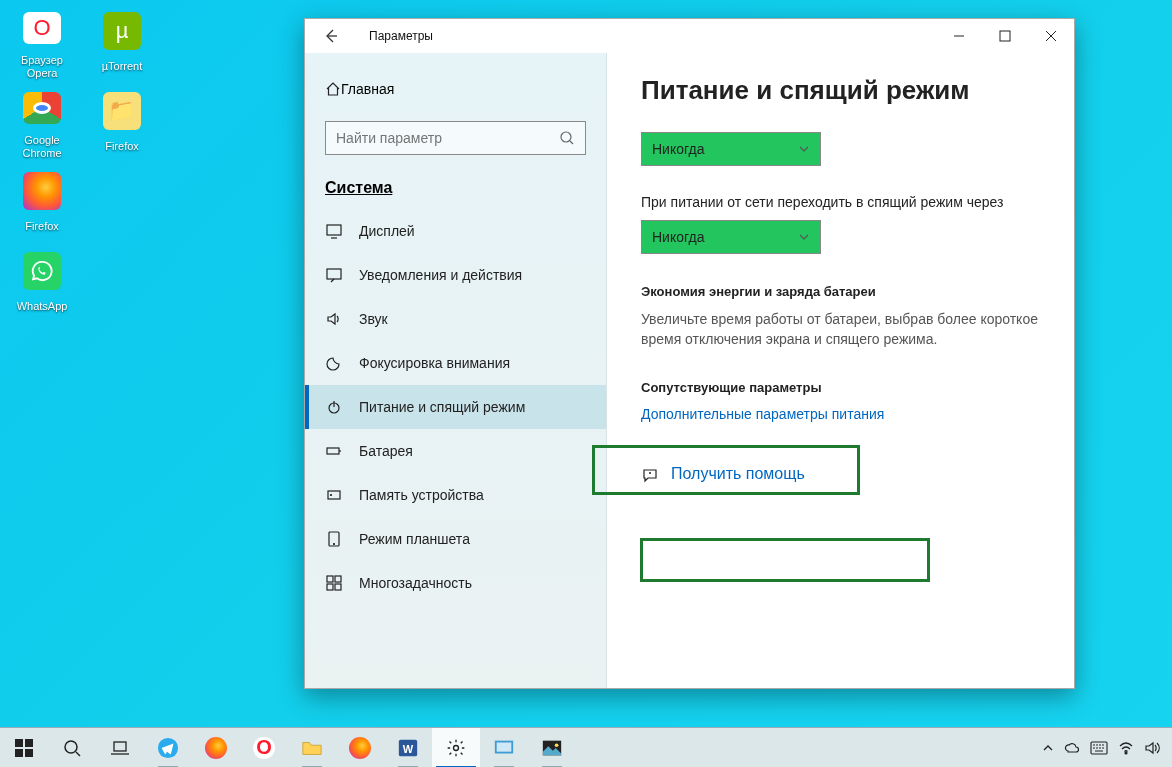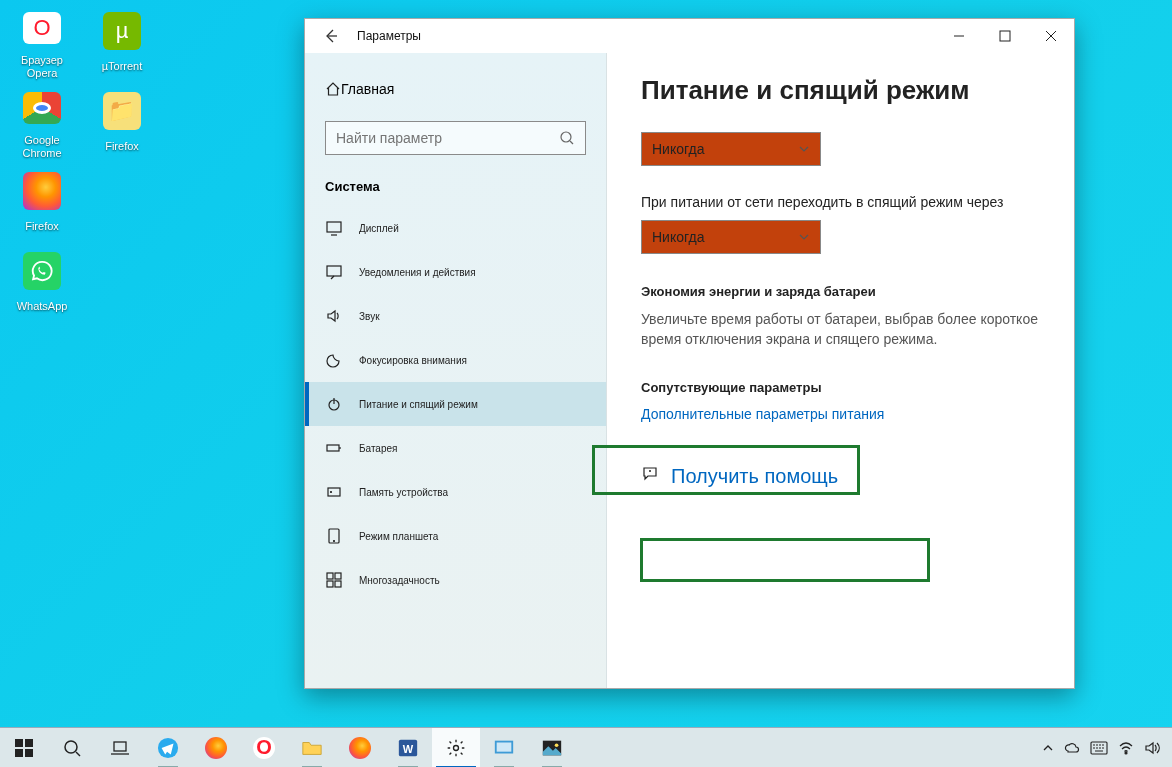--- a/index.html
+++ b/index.html
@@ -45,21 +45,21 @@
     width: 771px; height: 671px;
     background: #fff;
     box-shadow: 0 8px 24px rgba(0,0,0,.35);
     border: 1px solid #a9a9a9;
     display: flex; flex-direction: column;
   }
   .titlebar {
     height: 34px; display: flex; align-items: center;
     padding-left: 10px; color: #111;
   }
-  .tb-left { display:flex; align-items:center; gap: 16px; padding-left:6px;}
+  .tb-left { display:flex; align-items:center; gap: 28px; padding-left:6px;}
   .tb-back { width: 20px; height: 20px; display:flex;align-items:center;justify-content:center; cursor:pointer;}
   .tb-title { font-size: 12px; }
   .tb-spacer { flex: 1; }
   .tb-btn { width: 46px; height: 34px; display:flex;align-items:center;justify-content:center; cursor:pointer;}
 
   .win-body { flex:1; display:flex; overflow:hidden; }
 
   
   .sidebar {
     width: 302px;
@@ -73,46 +73,46 @@
     padding: 10px 20px; font-size: 14px; cursor:pointer;
   }
   .search-box {
     margin: 14px 20px 18px 20px;
     height: 34px; border:1px solid #8a8a8a; background:#f5fbfd;
     display:flex; align-items:center; padding: 12px 10px;
   }
   .search-box input {
     flex:1; border:none; outline:none; background:transparent; font-size:14px; color:#555;
   }
-  .cat-header { padding: 6px 20px 12px 20px; font-size: 13px; font-weight:600; }
+  .cat-header { padding: 6px 20px 12px 20px; font-size: 16px; font-weight:600;text-decoration:underline; }
   .nav-item {
     display:flex; align-items:center; gap:16px;
-    padding: 14px 20px; font-size: 10px; color:#222; cursor:pointer;
+    padding: 14px 20px; font-size: 14px; color:#222; cursor:pointer;
     position:relative;
   }
   .nav-item .ni-icon { width:18px; display:flex; justify-content:center; }
   .nav-item.active { background:#c9e3ea; }
   .nav-item.active::before {
     content:""; position:absolute; left:0; top:0; bottom:0; width:4px; background:#0067c0;
   }
 
   
   .main {
     flex:1; padding: 22px 34px 20px 34px; overflow:auto; color:#222;
   }
   .main h1 { font-size: 26px; font-weight:600; margin-bottom: 26px; }
   .main h2 { font-size: 13px; font-weight:700; margin: 30px 0 10px 0; }
   .setting-label { font-size: 14px; margin: 18px 0 10px 0; }
   .subtext { font-size: 14px; color:#555; line-height: 1.45; }
   .dropdown {
     width: 180px; height: 34px; border:1px solid #888;
     display:flex; align-items:center; justify-content:space-between;
-    padding: 0 10px; font-size:14px; cursor:pointer; background:#c2410c;
-  }
-  .link-row { display:flex; align-items:flex-start; gap:12px; font-size:20px; color:#0067c0; margin:14px 0; cursor:pointer;}
+    padding: 0 10px; font-size:14px; cursor:pointer; background:#22c55e;
+  }
+  .link-row { display:flex; align-items:flex-end; gap:12px; font-size:16px; color:#0067c0; margin:14px 0; cursor:pointer;}
   .link-row .li-icon{ color:#222; width:18px; display:flex; justify-content:center;}
   .link-simple { font-size:14px; color:#0067c0; cursor:pointer; display:inline-block; }
 
   
   .annot-box {
     position:absolute; border:3px solid #1e7a2f; background:transparent; pointer-events:none;
   }
 
   
   .taskbar {

